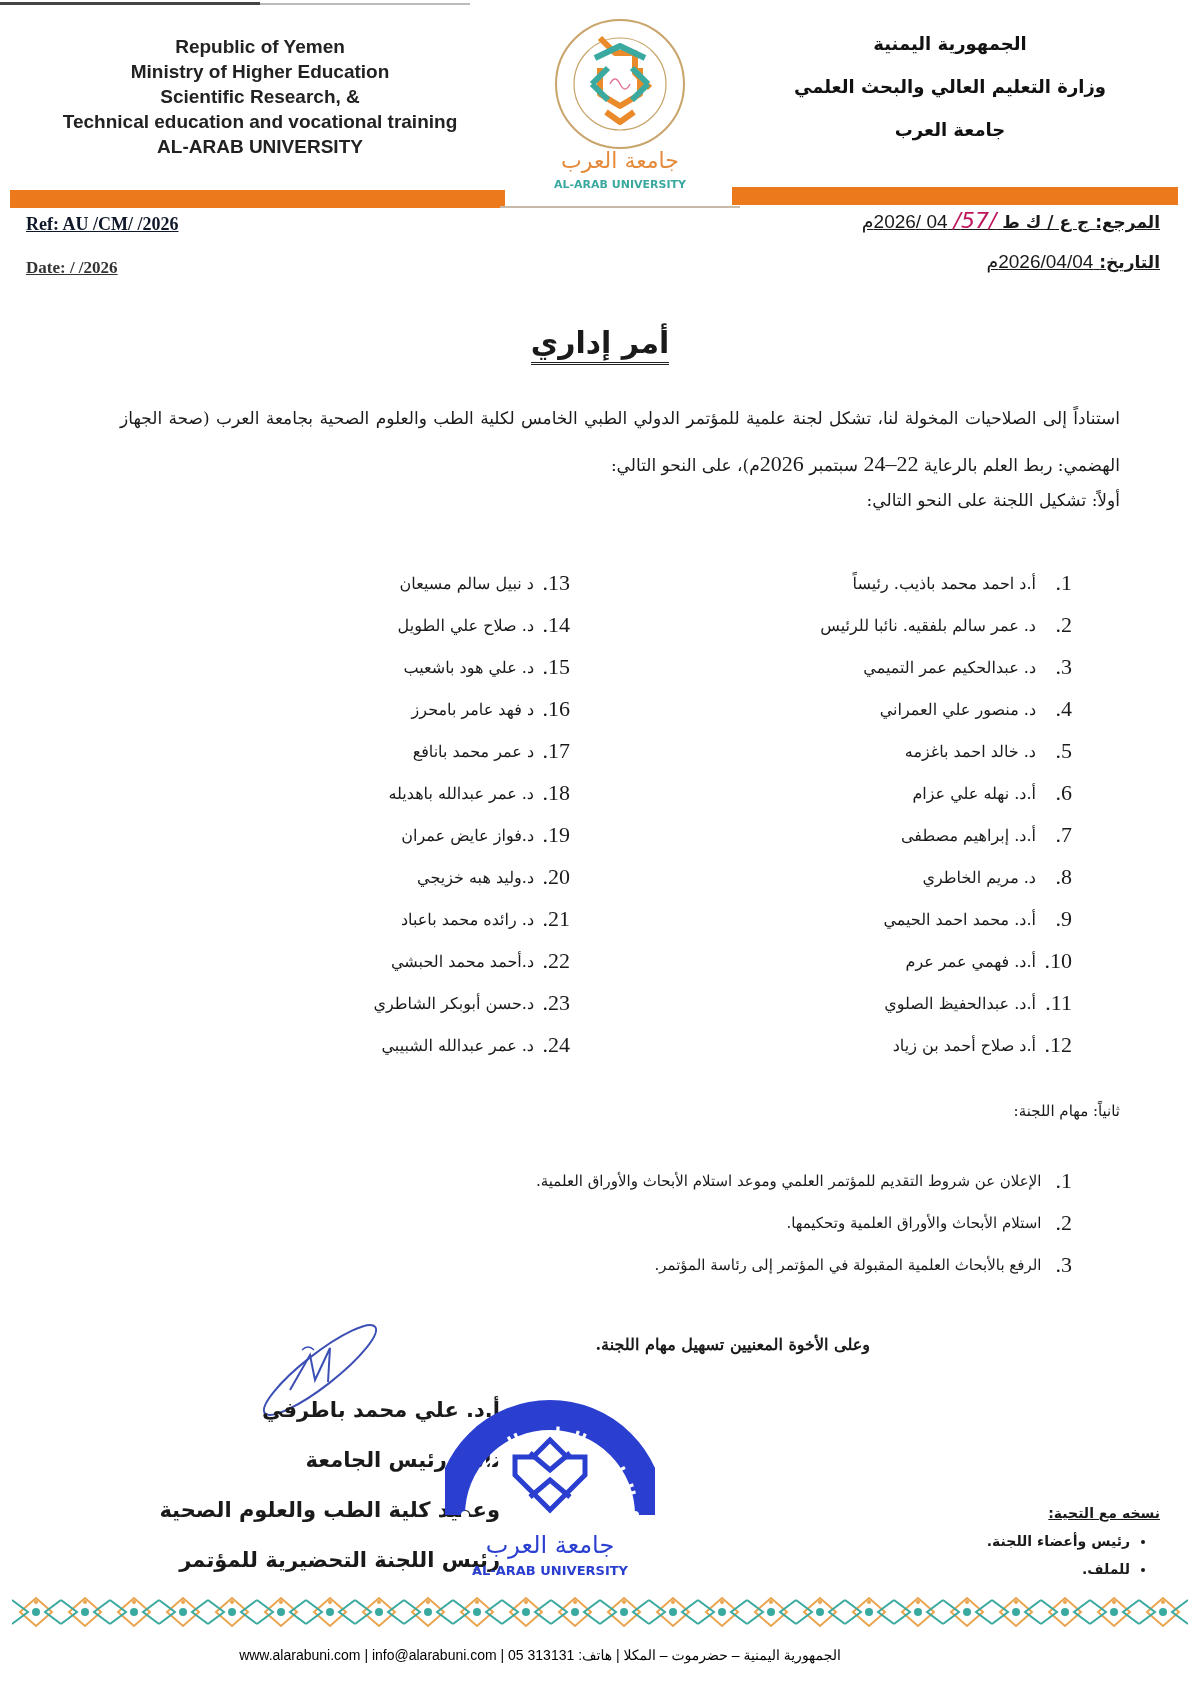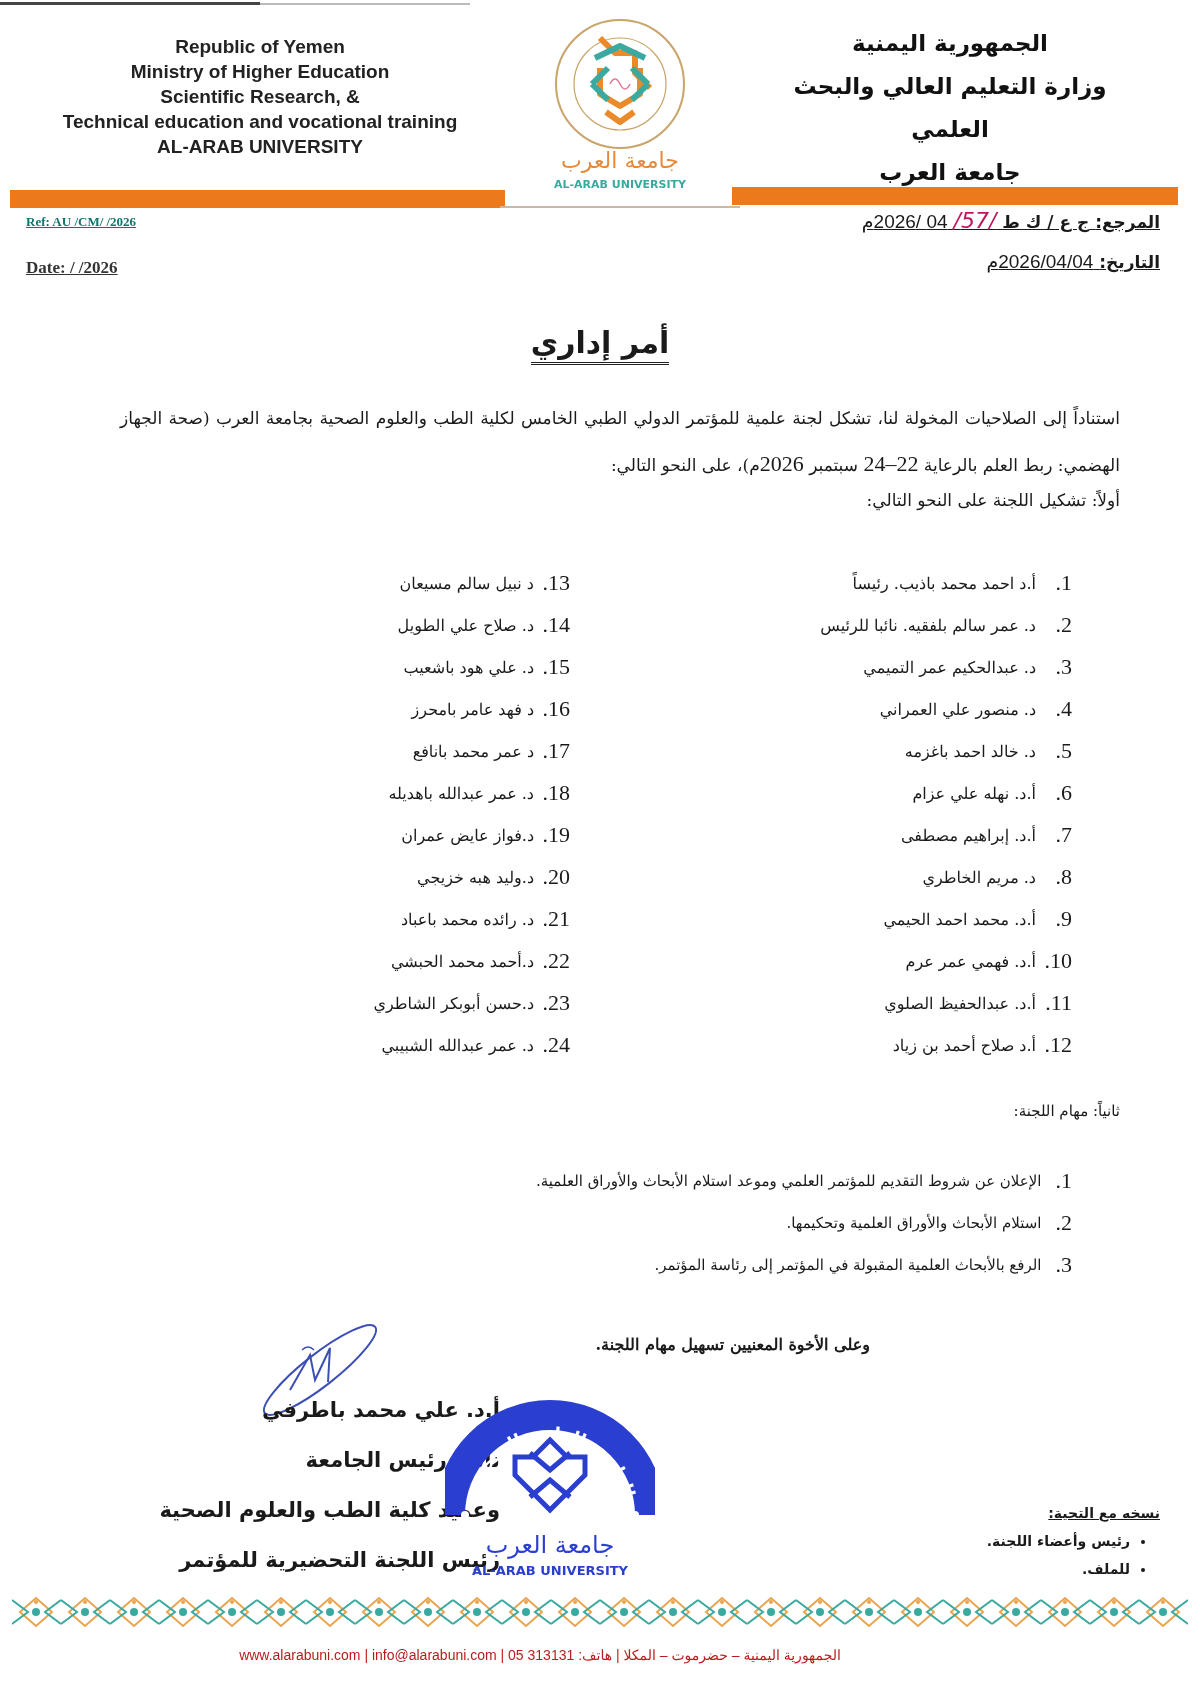--- a/index.html
+++ b/index.html
@@ -1,27 +1,27 @@
 <!DOCTYPE html>
 <html><head>
 <meta charset="utf-8">
 <style>
   html,body{margin:0;padding:0;background:#ffffff;}
   body{width:1200px;height:1684px;position:relative;overflow:hidden;font-family:"DejaVu Serif",serif;color:#1a1a1a;}
   .abs{position:absolute;}
   
   .en-head{left:30px;top:34px;width:460px;text-align:center;font-family:Liberation Sans, sans-serif;font-weight:bold;font-size:19px;line-height:25px;color:#222;}
-  .ar-head{right:60px;top:22px;width:380px;text-align:center;font-family:"DejaVu Sans",sans-serif;font-weight:bold;font-size:23px;line-height:43px;color:#111;direction:rtl;}
+  .ar-head{right:60px;top:22px;width:380px;text-align:center;font-family:"DejaVu Sans",sans-serif;font-weight:bold;font-size:18px;line-height:43px;color:#111;direction:rtl;}
   .logo{left:540px;top:16px;width:160px;height:185px;}
   .bar-left{left:10px;top:190px;width:495px;height:18px;background:#ec7a1d;}
   .bar-right{left:732px;top:187px;width:446px;height:18px;background:#ec7a1d;}
   .bar-thin{left:500px;top:206px;width:240px;height:2px;background:#c9b9a8;}
   .top-line{left:0;top:2px;width:260px;height:3px;background:#444;}
   .top-line2{left:260px;top:3px;width:210px;height:2px;background:#bbb;}
-  .ref-en{left:26px;top:214px;font-family:"Liberation Serif",serif;font-weight:bold;font-size:13px;text-decoration:underline;color:#0f766e;}
+  .ref-en{left:26px;top:214px;font-family:"Liberation Serif",serif;font-weight:bold;font-size:18px;text-decoration:underline;color:#0f172a;}
   .date-en{left:26px;top:258px;font-family:"Liberation Serif",serif;font-weight:bold;font-size:17px;text-decoration:underline;color:#333;}
   .ref-ar{right:40px;top:208px;direction:rtl;font-family:"DejaVu Sans",sans-serif;font-weight:bold;font-size:17px;text-decoration:underline;}
   .ref-ar .hand{color:#be185d;font-style:italic;font-weight:normal;font-size:22px;}
   .date-ar{right:40px;top:250px;direction:rtl;font-family:"DejaVu Sans",sans-serif;font-weight:bold;font-size:17px;text-decoration:underline;}
   .ref-ar .lbl,.date-ar .lbl{font-weight:bold;}
   .ref-ar .val,.date-ar .val{font-family:"Liberation Sans",sans-serif;font-weight:normal;font-size:19px;}
   
   .title{left:0;width:1200px;top:325px;text-align:center;font-family:"DejaVu Sans",sans-serif;font-weight:bold;font-size:30px;}
   .title span{border-bottom:3px double #222;padding-bottom:2px;margin-top:20px;}
   .body-para{right:80px;top:395px;width:1000px;direction:rtl;text-align:justify;text-align-last:right;font-family:"DejaVu Serif",serif;font-size:17px;line-height:46px;}
@@ -42,21 +42,21 @@
   .sig{left:120px;top:1385px;width:380px;direction:rtl;text-align:right;font-family:"DejaVu Sans",sans-serif;font-weight:bold;font-size:21px;line-height:50px;}
   .sig-scribble{left:250px;top:1310px;width:140px;height:120px;}
   .stamp{left:445px;top:1385px;width:210px;height:200px;}
   
   .copy{right:40px;top:1505px;direction:rtl;font-family:"DejaVu Sans",sans-serif;font-weight:bold;font-size:14px;}
   .copy .hd{text-decoration:underline;margin-bottom:12px;}
   .copy ul{margin:0;padding:0 30px 0 0;list-style:disc;}
   .copy li{margin-bottom:12px;}
   
   .pattern{left:12px;top:1592px;width:1176px;height:40px;}
-  .footer{left:0;width:1080px;top:1647px;text-align:center;direction:rtl;font-family:"Liberation Sans",sans-serif;font-size:14px;color:#b91c1c;}
+  .footer{left:0;width:1080px;top:1647px;text-align:center;direction:rtl;font-family:"Liberation Sans",sans-serif;font-size:14px;color:#000000;}
 </style>
 </head>
 <body>
 
 <div class="abs top-line"></div>
 <div class="abs top-line2"></div>
 
 <div class="abs en-head">
   <div>Republic of Yemen</div>
   <div>Ministry of Higher Education</div>

